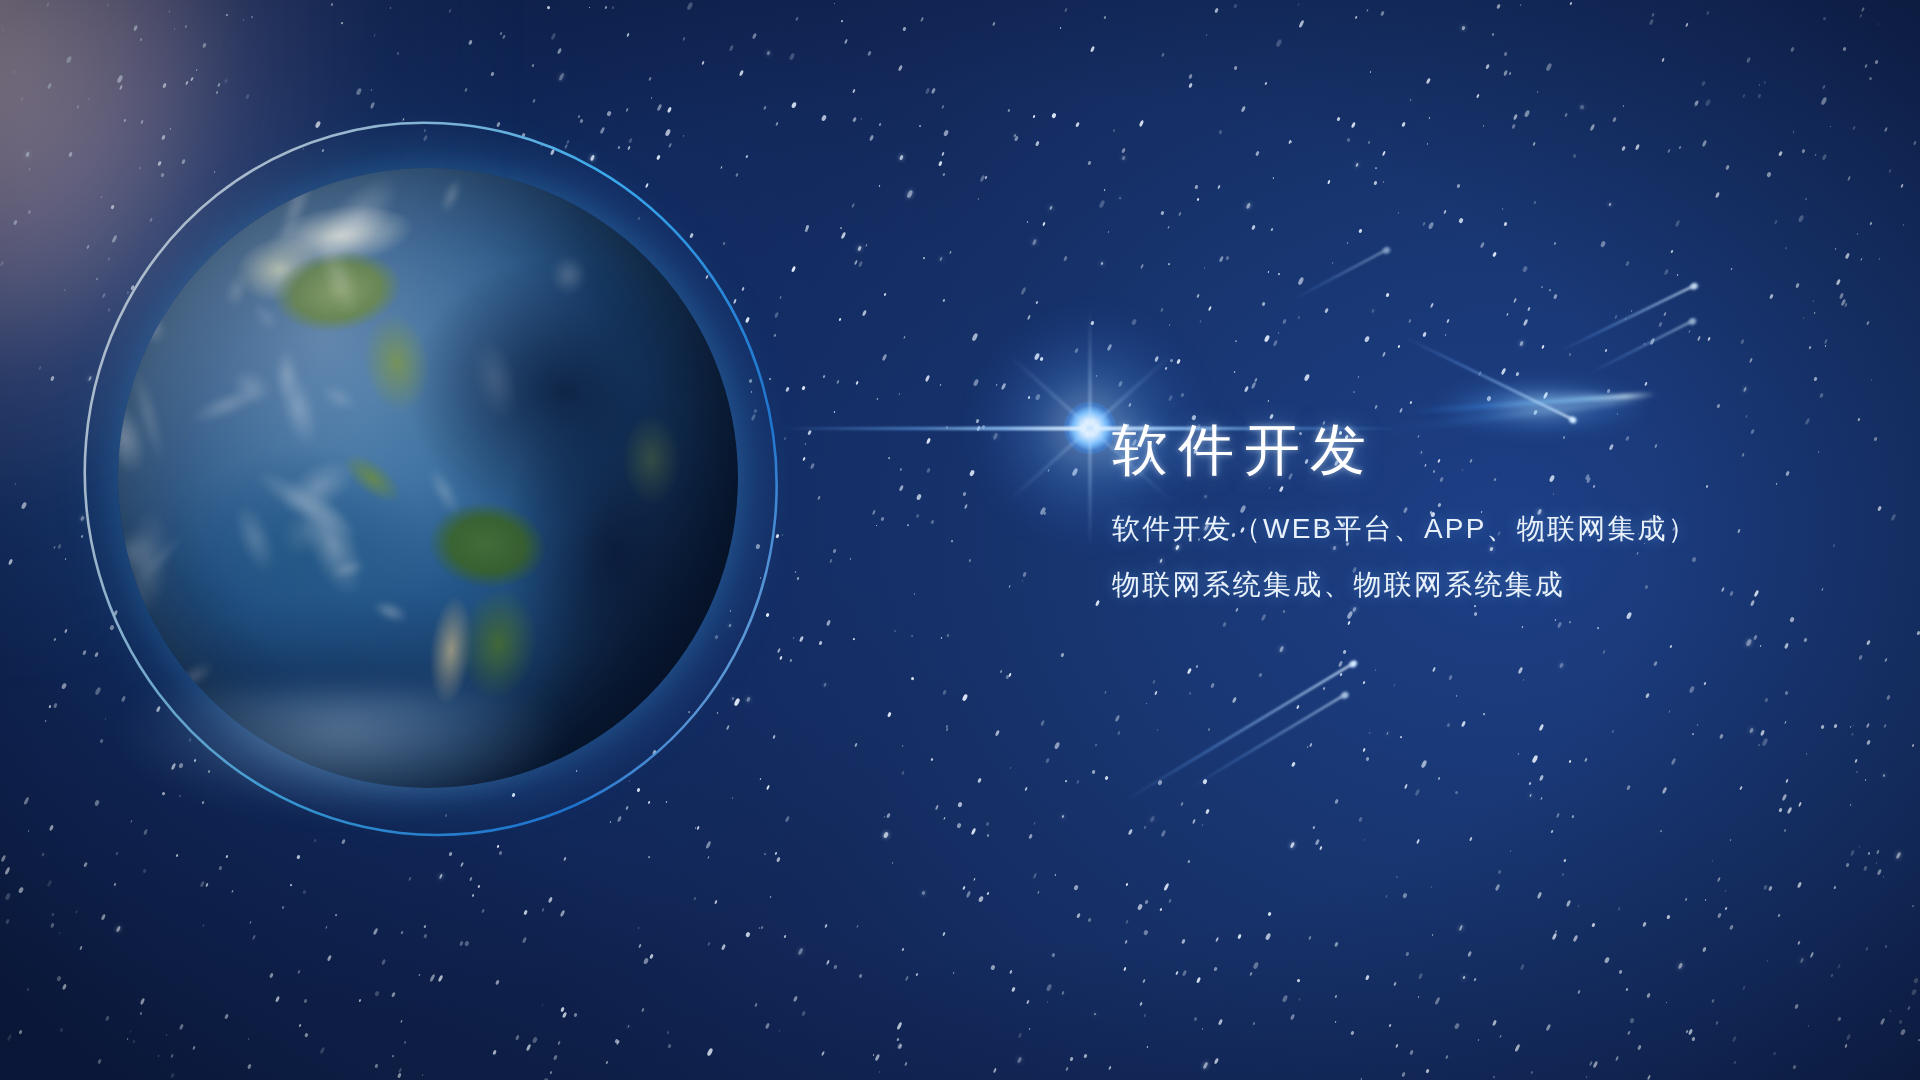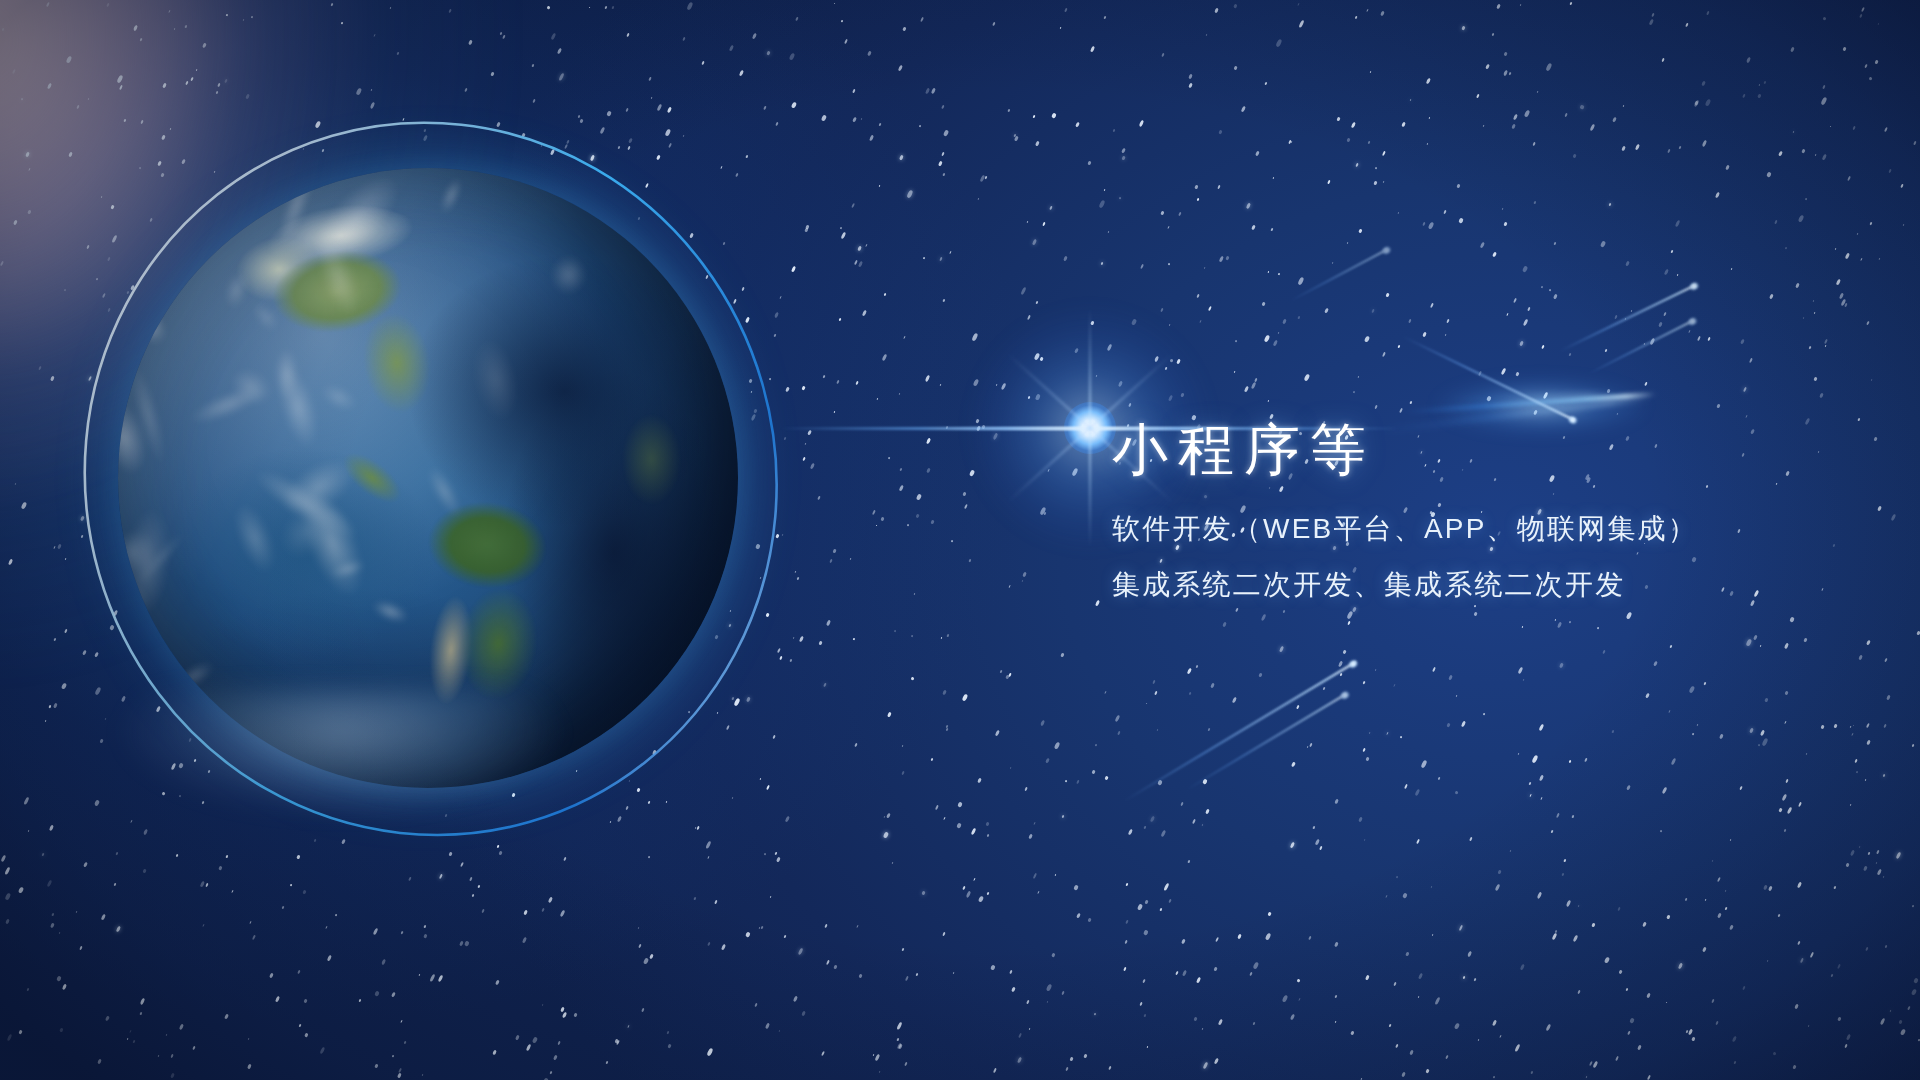--- a/index.html
+++ b/index.html
@@ -1578,21 +1578,21 @@
   <div class="meteor" style="left:1186px; top:789px; width:186px; transform:rotate(-31deg); opacity:.75;">
     <div class="tail" style="width:186px;"></div>
     <div class="head" style="left:180px;"></div>
   </div>
   <div class="meteor" style="left:1290px; top:300px; width:110px; transform:rotate(-28deg); opacity:.55;">
     <div class="tail" style="width:110px;"></div>
     <div class="head" style="left:104px;"></div>
   </div>
 
   <div class="text-block">
-    <div class="headline">小程序等</div>
+    <div class="headline">软件开发</div>
     <div class="sub">
       <div class="sub-line">软件开发（WEB平台、APP、物联网集成）</div>
-      <div class="sub-line">集成系统二次开发、集成系统二次开发</div>
+      <div class="sub-line">物联网系统集成、物联网系统集成</div>
     </div>
   </div>
 
   <div class="vignette"></div>
 </div>
 
 </body></html>

